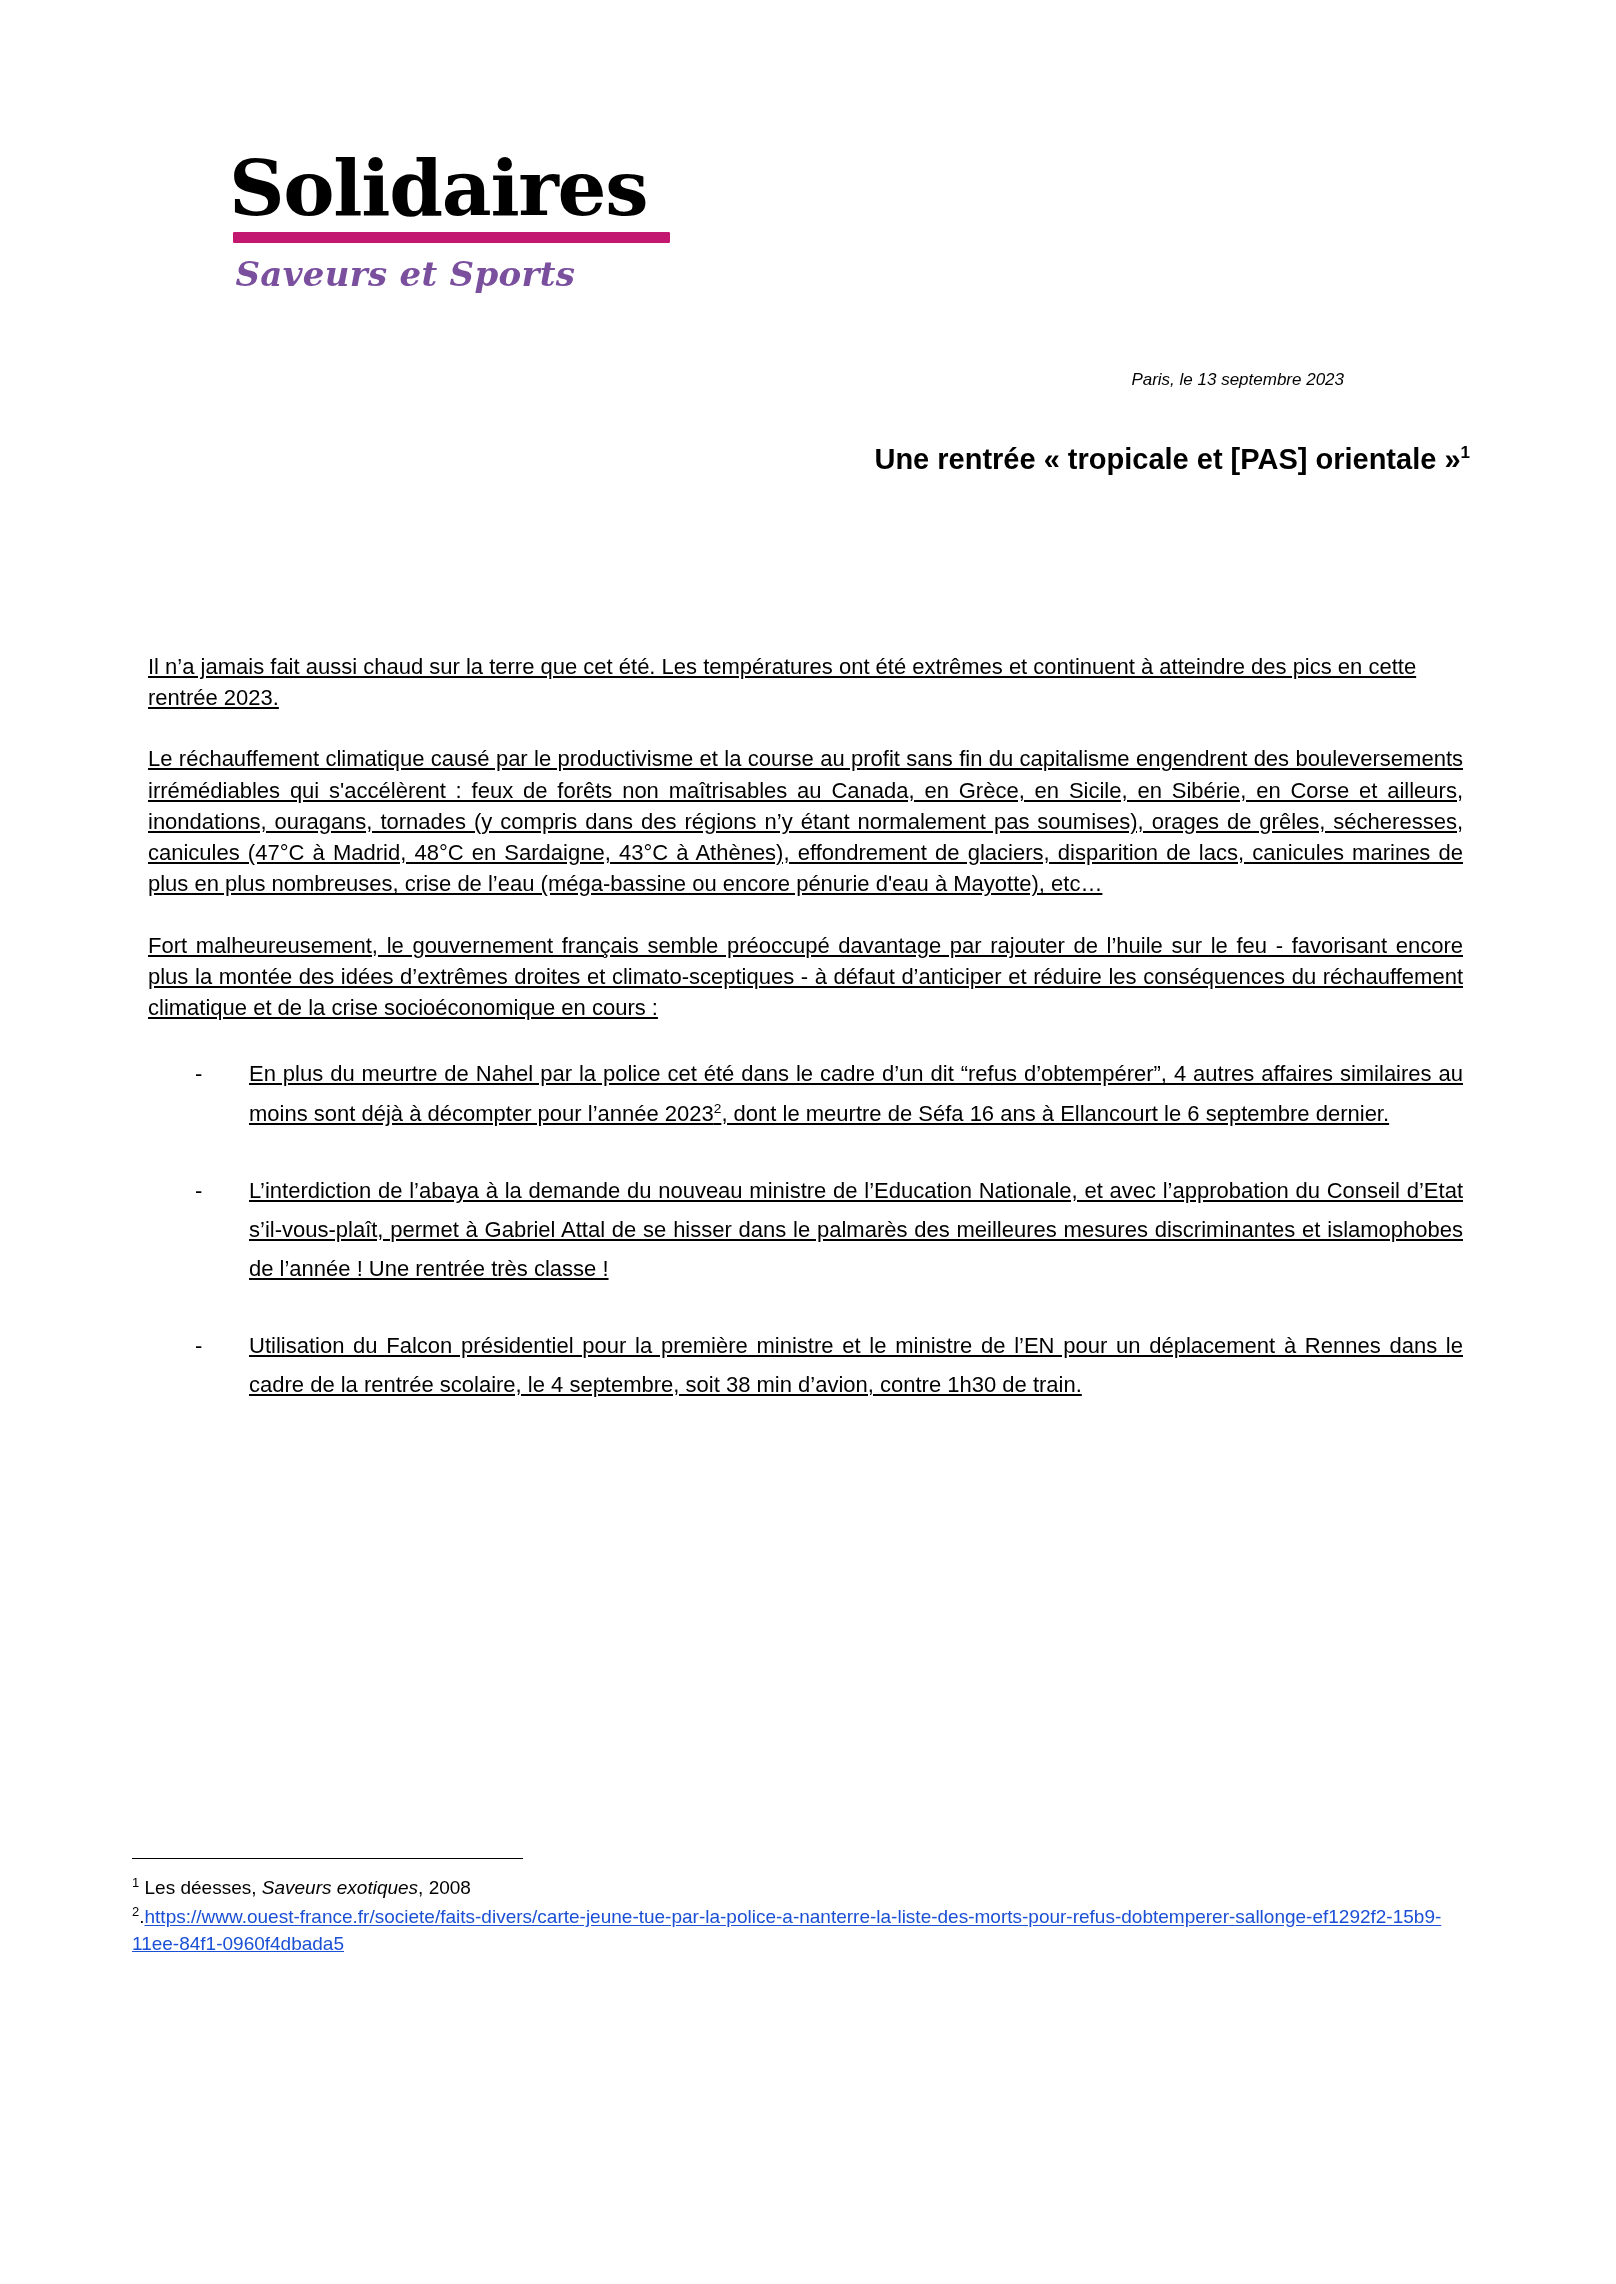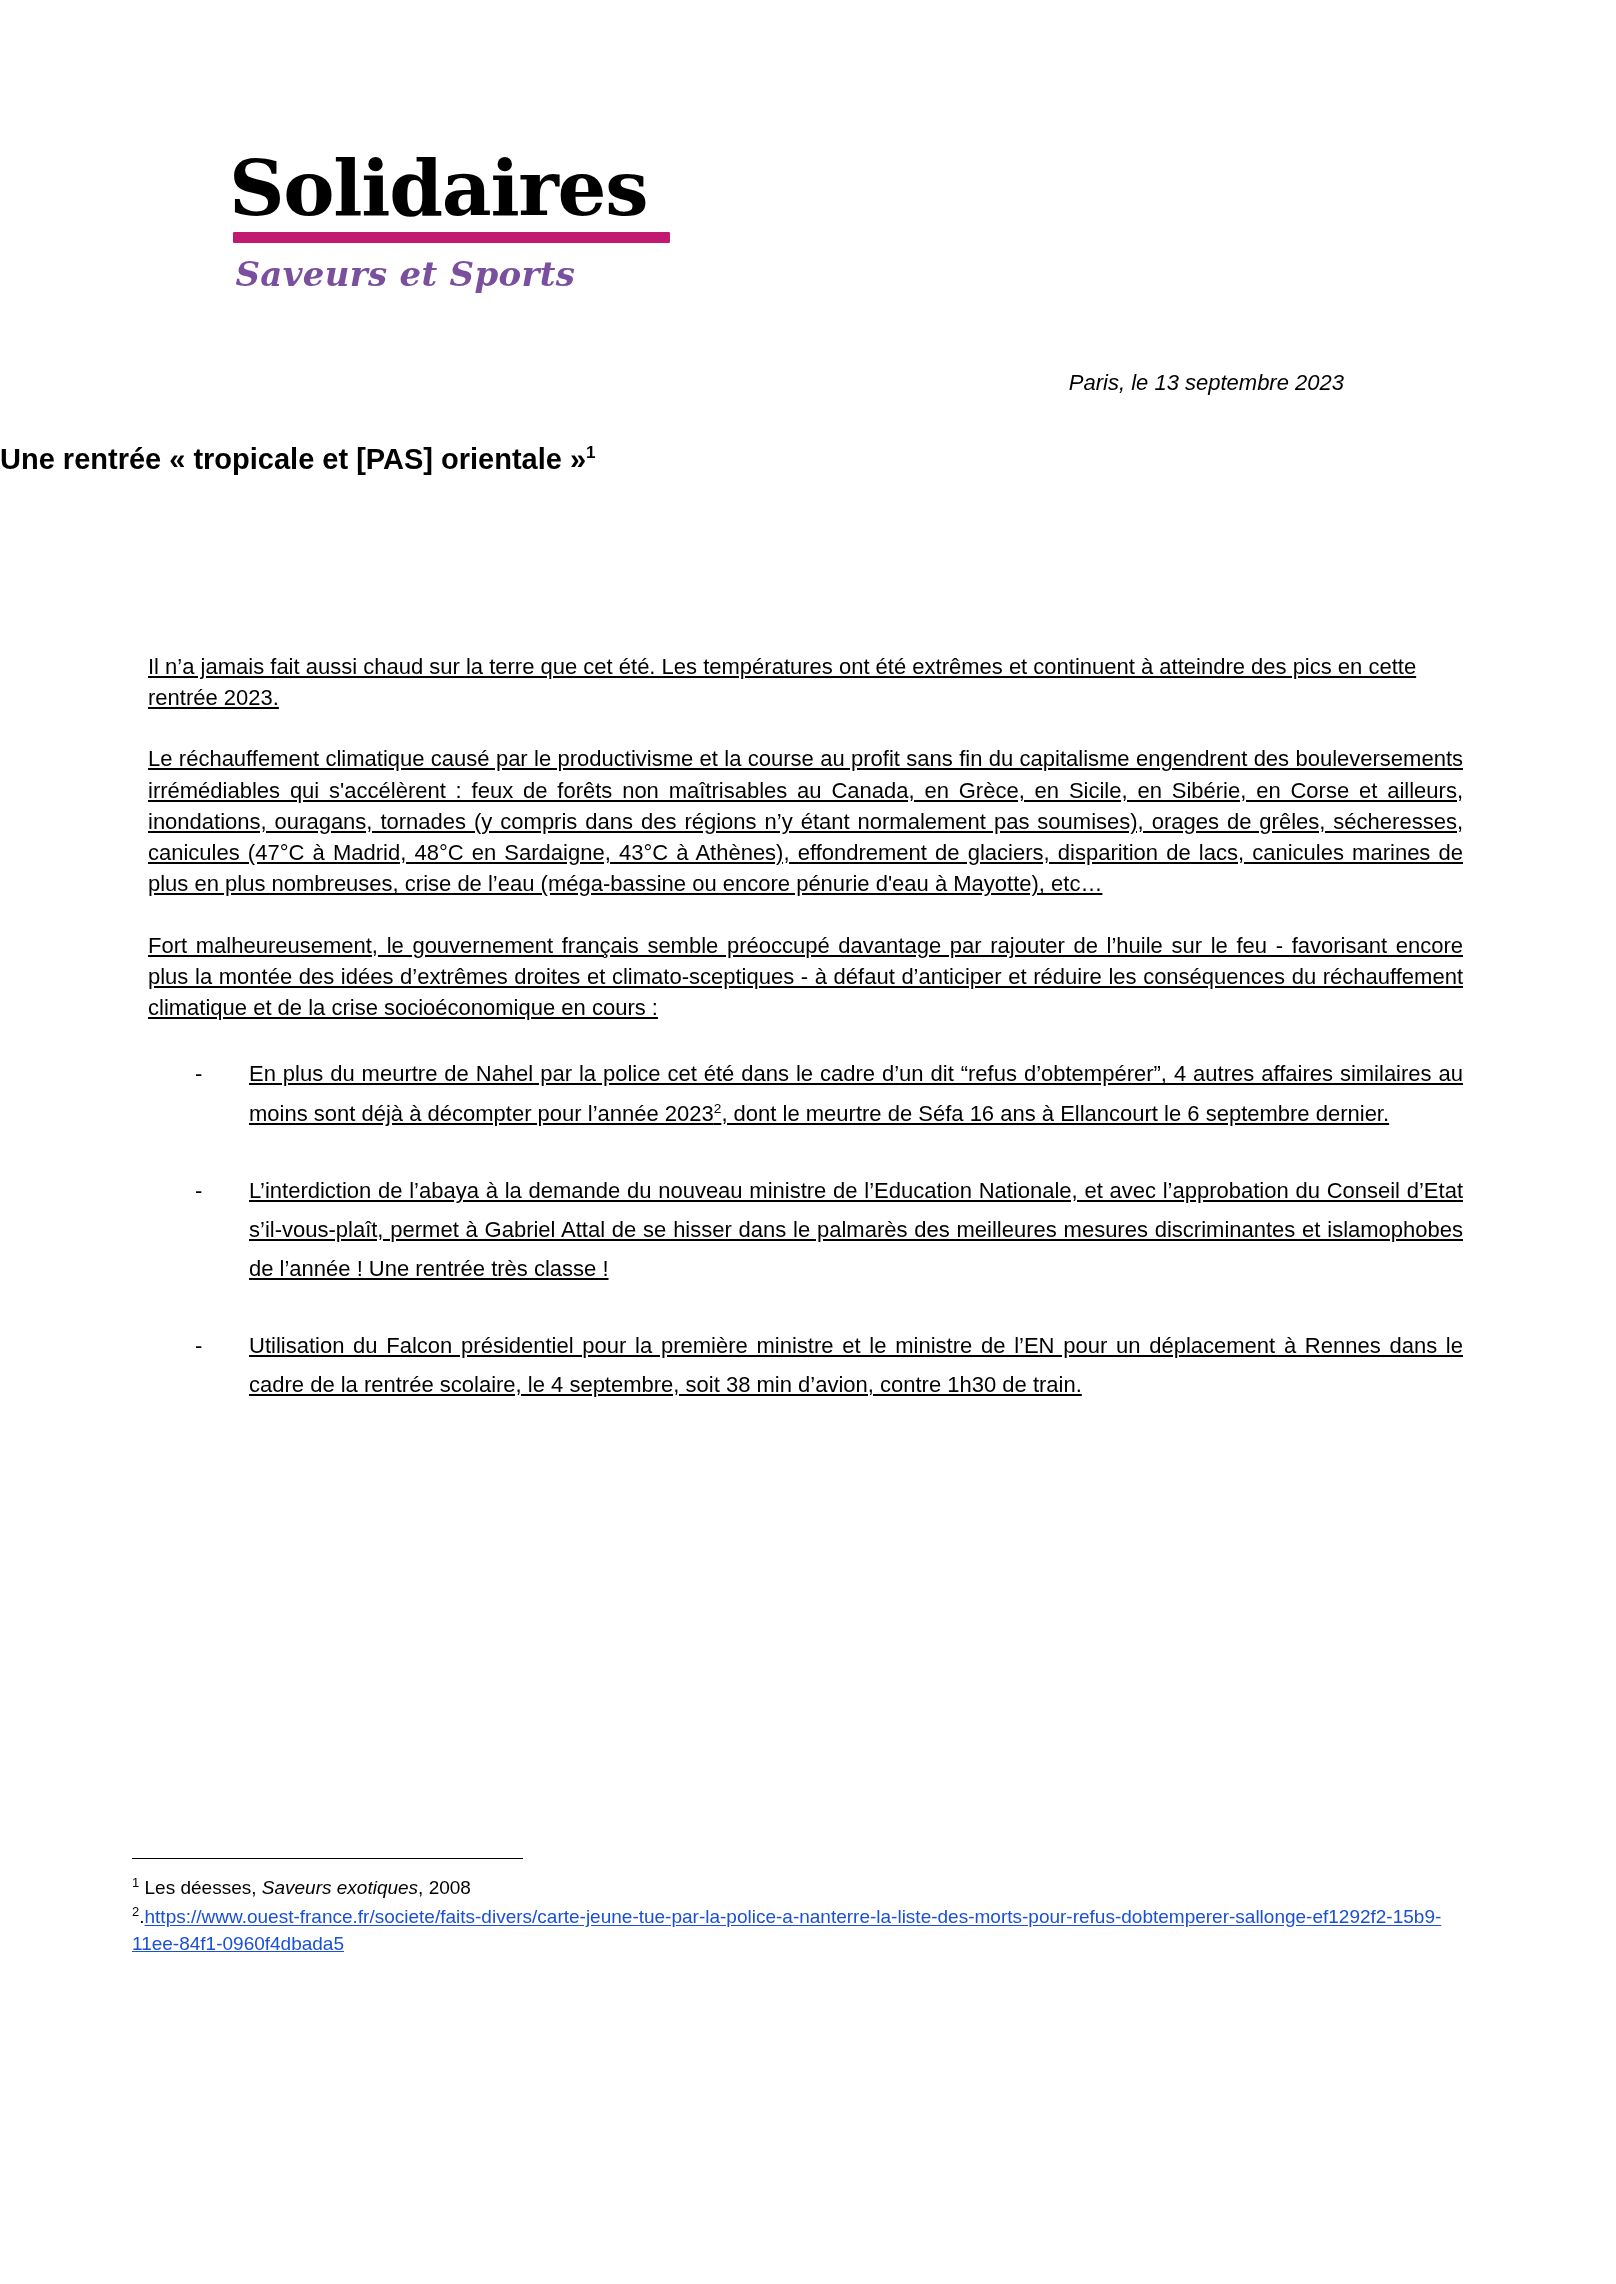--- a/index.html
+++ b/index.html
@@ -57,33 +57,33 @@
     margin-top: 10.4px;
     margin-left: 6.5px;
     letter-spacing: 0.3px;
   }
 
   
   .date-line {
     position: absolute;
     right: 142px;
     top: 370px;
-    font-size: 22px;
+    font-size: 17px;
     font-style: italic;
     color: #000;
     white-space: nowrap;
   }
 
   
   .doc-title {
     position: absolute;
     left: 0;
     right: 16px;
     top: 443px;
-    text-align: left;
+    text-align: right;
     font-size: 29px;
     font-weight: 700;
     color: #000;
   }
   .doc-title sup {
     font-size: 17px;
     vertical-align: super;
     font-weight: 700;
   }
   .doc-subtitle {

